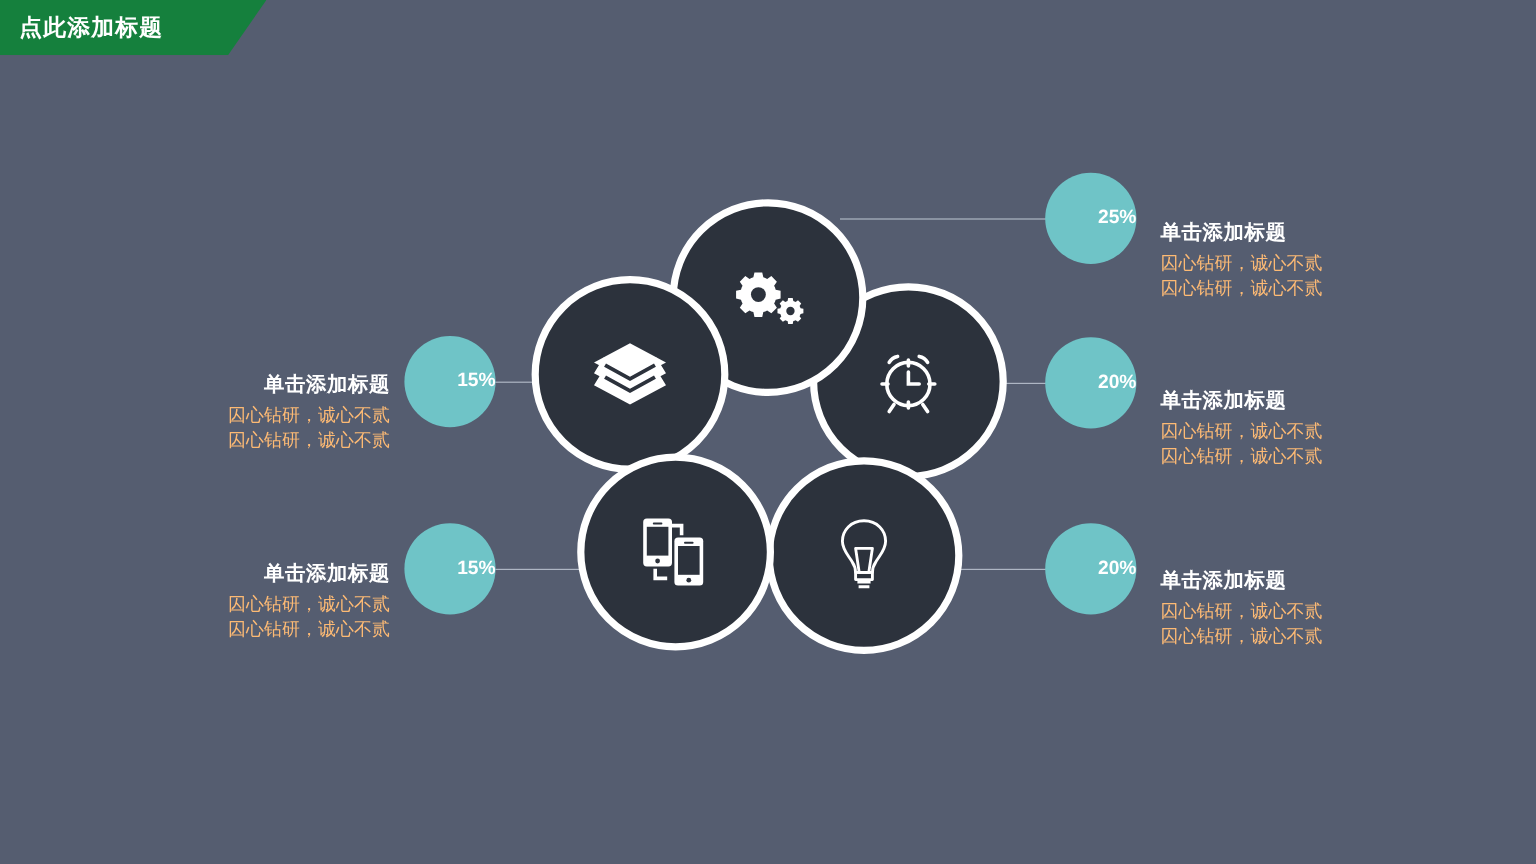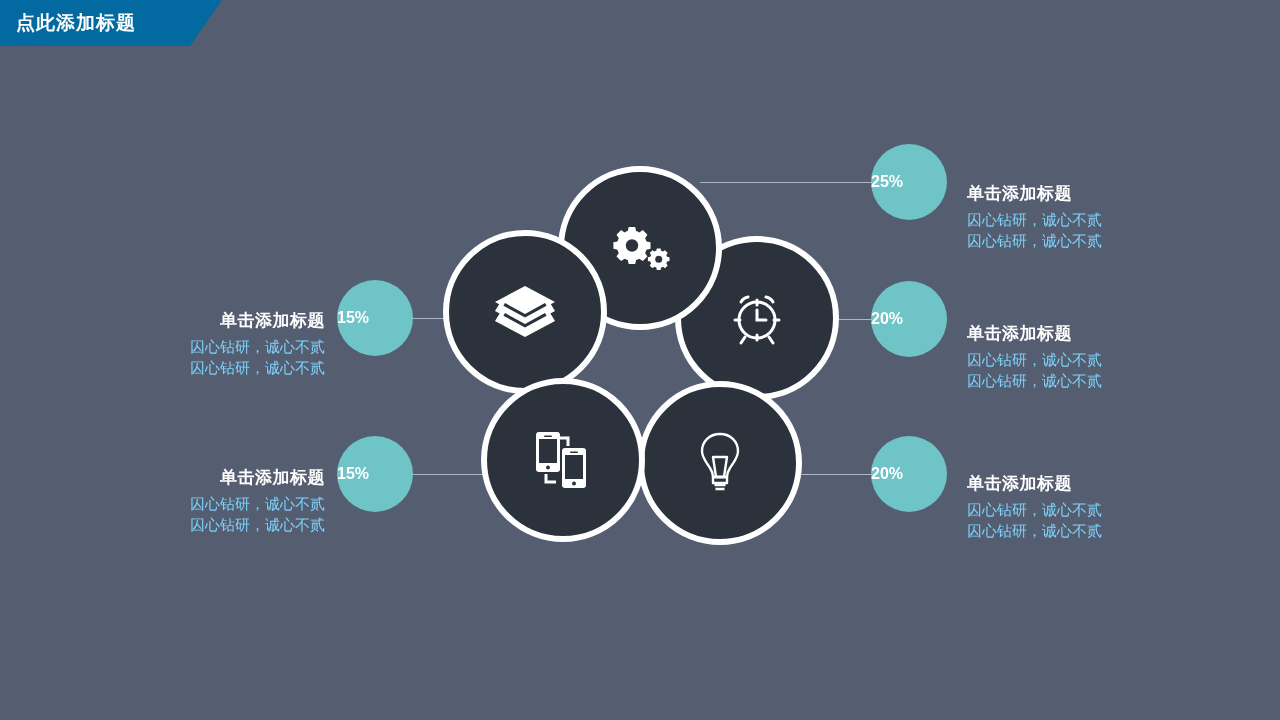--- a/index.html
+++ b/index.html
@@ -8,21 +8,21 @@
     background:#555d70;
     font-family:"Liberation Sans","DejaVu Sans",sans-serif;
     overflow:hidden;
     position:relative;
   }
 
   
   .header-banner{
     position:absolute; left:0; top:0;
     width:222px; height:46px;
-    background:#0369a1;
+    background:#15803d;
     clip-path:polygon(0 0, 222px 0, 190px 46px, 0 46px);
     display:flex; align-items:center;font-family:Liberation Mono, monospace;
   }
   .header-title{
     color:#ffffff;
     font-size:19px;
     font-weight:bold;
     letter-spacing:1px;
     margin-left:16px;
   }
@@ -68,42 +68,42 @@
 
   
   .badge{
     position:absolute;
     width:76px; height:76px;
     border-radius:50%;
     background:#6fc4c7;
     color:#ffffff;
     font-size:16px;
     font-weight:bold;
-    display:flex; align-items:center; justify-content:flex-start;
+    display:flex; align-items:center; justify-content:flex-end;
     z-index:7;
   }
   .badge-r1{ left:871px; top:144px; }
   .badge-r2{ left:871px; top:281px; }
   .badge-r3{ left:871px; top:436px; }
   .badge-l1{ left:337px; top:280px; }
   .badge-l2{ left:337px; top:436px; }
 
   
   .textblock{ position:absolute; z-index:7; }
   .textblock .tb-title{
     color:#ffffff;
     font-size:17px;
     font-weight:bold;
     letter-spacing:0.5px;
     margin-bottom:4px;
     white-space:nowrap;
     margin-top:24px;
   }
   .textblock .tb-line{
-    color:#7dd3fc;
+    color:#fdba74;
     font-size:15px;
     line-height:21px;
     white-space:nowrap;
   }
   .tb-right{ text-align:left; }
   .tb-left { text-align:right; }
 
   .tb-r1{ left:967px; top:158px; }
   .tb-r2{ left:967px; top:298px; }
   .tb-r3{ left:967px; top:448px; }

